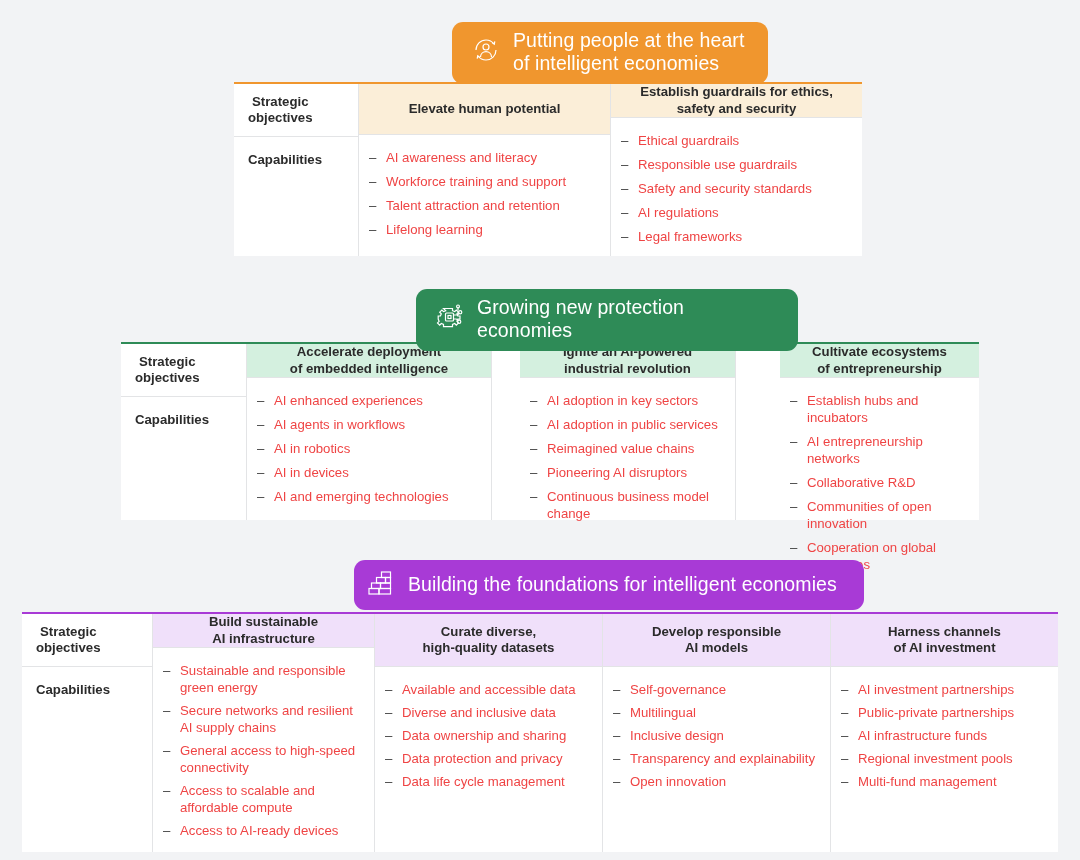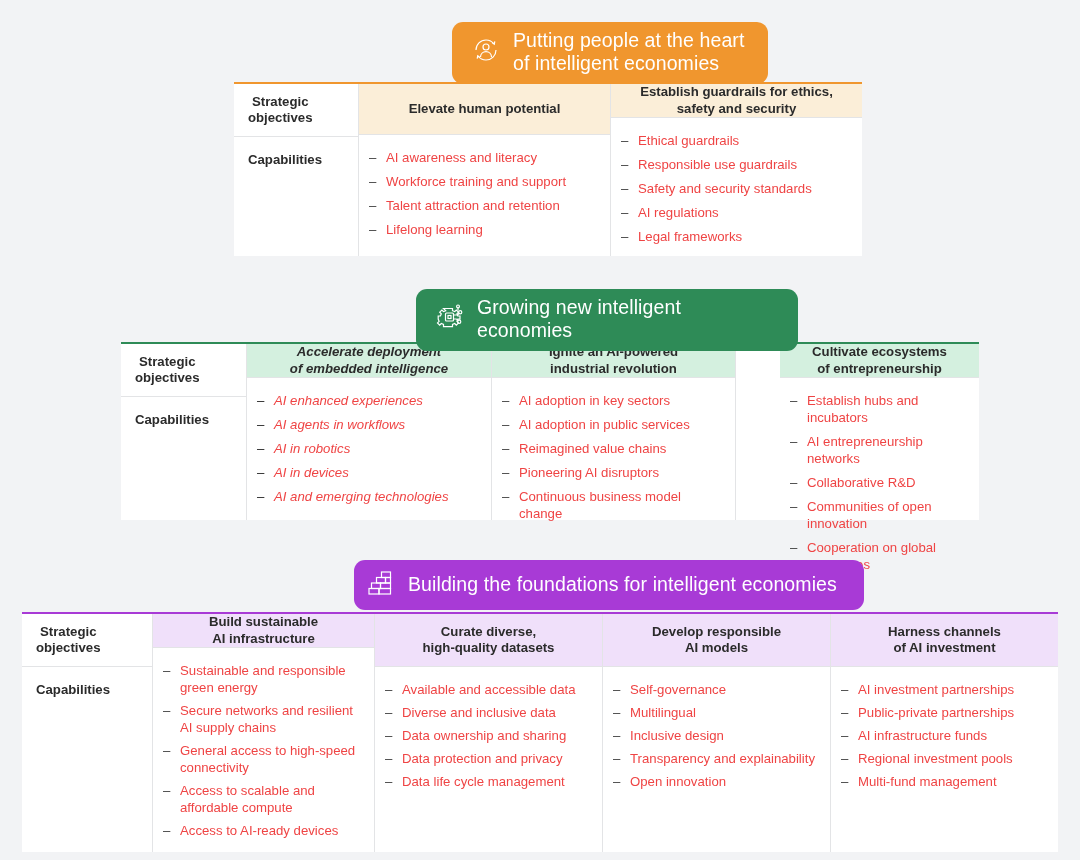--- a/index.html
+++ b/index.html
@@ -111,22 +111,22 @@
   #sec-people .head { height: 52px; --band: #fbeed8; }
   #sec-people .col-label .head { height: 52px; }
 
   
   #sec-growing .tab { left: 416px; top: 289px; width: 382px; }
   #sec-growing .tbl {
     left: 121px; top: 342px; width: 858px; height: 178px;
     --rule: #2e8b57;
   }
   #sec-growing .col-label { width: 125px; }
-  #sec-growing .c1 { width: 245px; font-style: italic; }
-  #sec-growing .c2 { width: 244px; }
+  #sec-growing .c1 { width: 245px; }
+  #sec-growing .c2 { width: 244px; padding-left: 28px; }
   #sec-growing .c3 { width: 244px; padding-left: 44px; }
   #sec-growing .head { height: 52px; --band: #d4f0df; }
   #sec-growing .col-label .head { height: 52px; }
 
   
   #sec-foundations .tab { left: 354px; top: 560px; width: 510px; }
   #sec-foundations .tbl {
     left: 22px; top: 612px; width: 1036px; height: 240px;
     --rule: #a83ad6;
   }
@@ -202,21 +202,21 @@
         <path d="M9.5 7.5h9v2.2l2.2 .9 1.6-1.6 2.2 2.2-1.6 1.6 .9 2.2h2.2v3.1h-2.2l-.9 2.2 1.6 1.6-2.2 2.2-1.6-1.6-2.2 .9v2.2h-9v-2.2l-2.2-.9-1.6 1.6-2.2-2.2 1.6-1.6-.9-2.2H4.2v-3.1h2.2l.9-2.2-1.6-1.6 2.2-2.2 1.6 1.6 2.2-.9z"></path>
         <rect x="11.5" y="12" width="8" height="8" rx="1"></rect>
         <rect x="14" y="14.5" width="3" height="3"></rect>
         <path d="M20 14h3.5M20 18h2.5M23.5 14l2-2M22.5 18l2 2"></path>
         <circle cx="26.2" cy="11.3" r="1.6"></circle>
         <circle cx="25.2" cy="20.8" r="1.6"></circle>
         <path d="M24 9.5V6.6"></path>
         <circle cx="24" cy="5.4" r="1.4"></circle>
       </svg>
     </span>
-    <span class="tab-title">Growing new intelligent economies</span>
+    <span class="tab-title">Growing new protection economies</span>
   </div>
 
   <div class="tbl">
     <div class="col col-label">
       <div class="head">
         <span class="head-inner">Strategic
 objectives</span>
       </div>
       <div class="body sep">Capabilities</div>
     </div>

